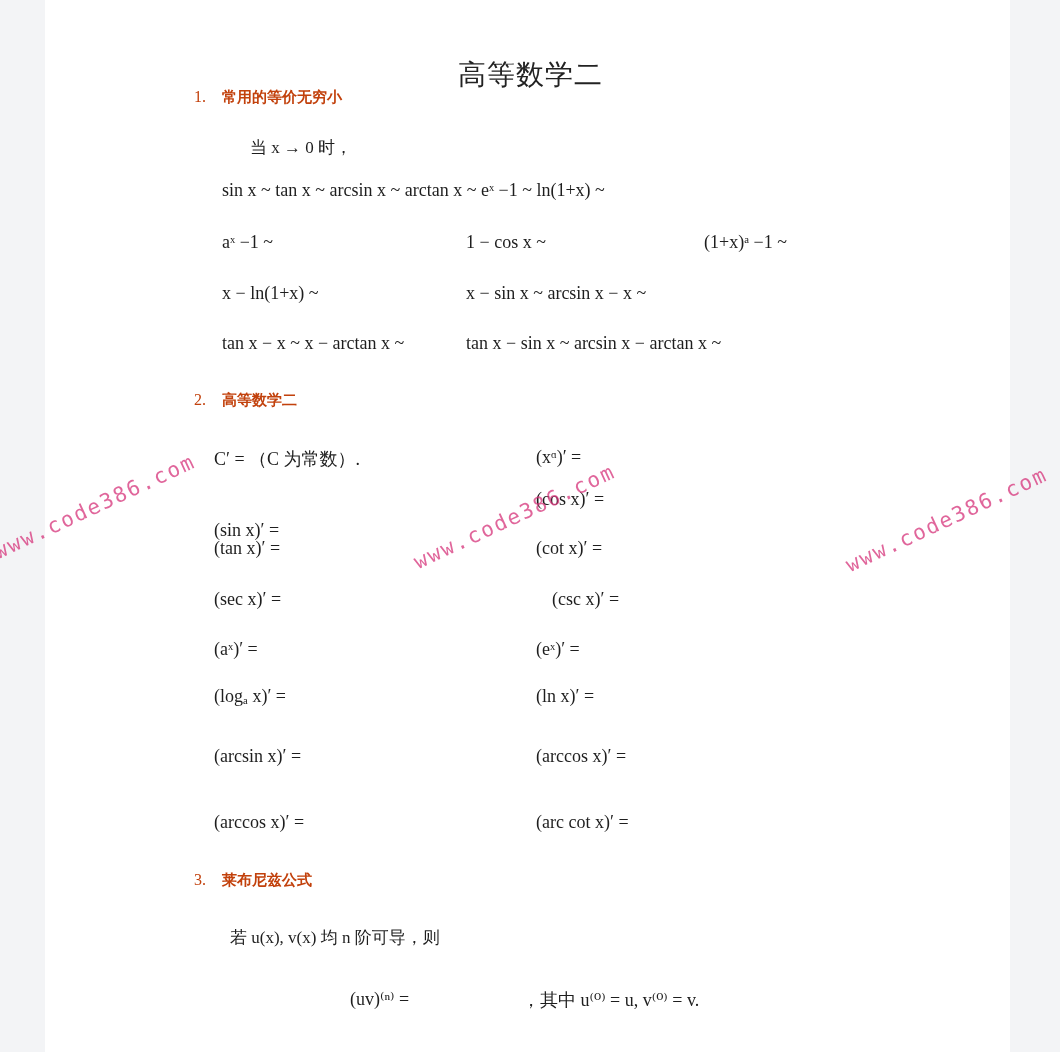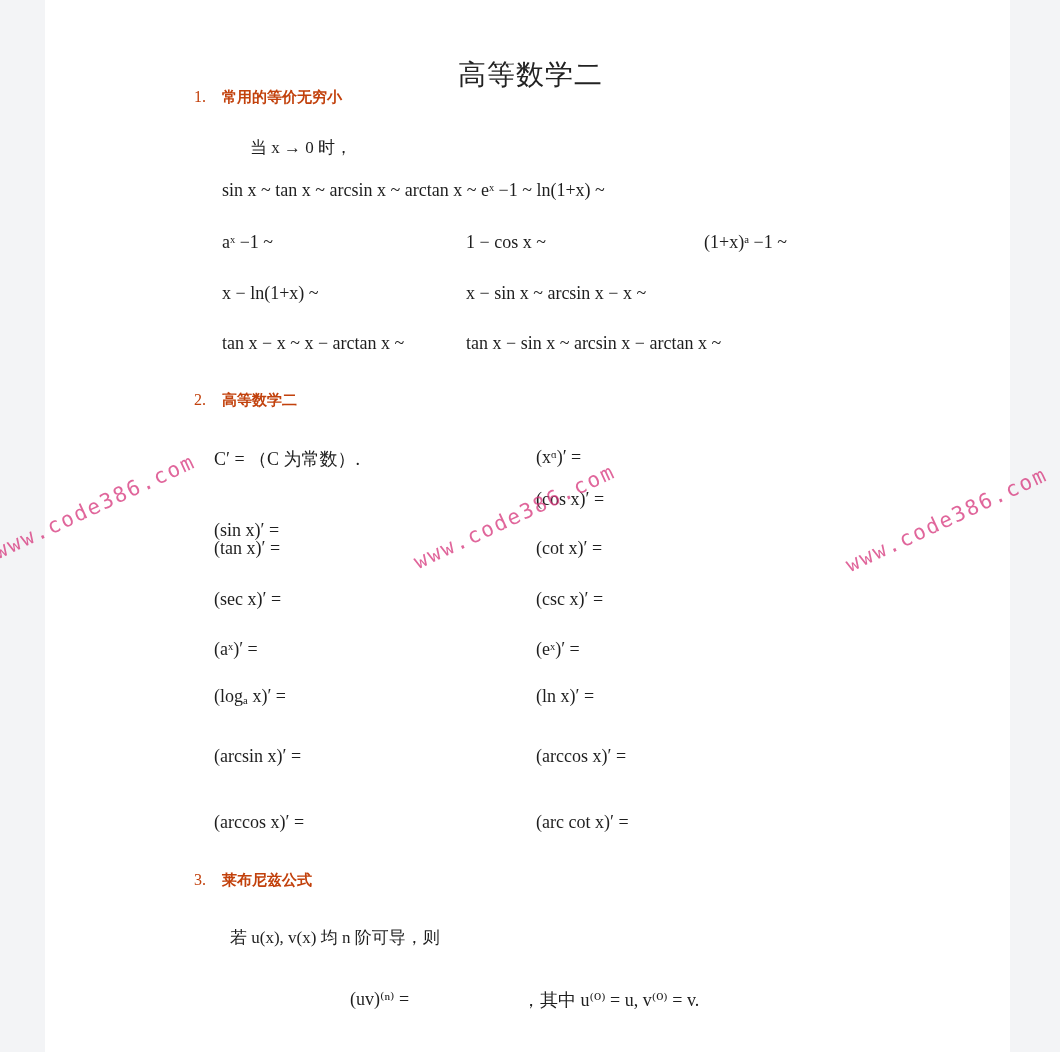--- a/index.html
+++ b/index.html
@@ -64,21 +64,21 @@
 <div class="abs formula" style="left:214px; top:538px;">(tan x)′ =</div>
 <div class="abs formula" style="left:214px; top:589px;">(sec x)′ =</div>
 <div class="abs formula" style="left:214px; top:639px;">(aˣ)′ =</div>
 <div class="abs formula" style="left:214px; top:686px;">(logₐ x)′ =</div>
 <div class="abs formula" style="left:214px; top:746px;">(arcsin x)′ =</div>
 <div class="abs formula" style="left:214px; top:812px;">(arccos x)′ =</div>
 
 <div class="abs formula" style="left:536px; top:447px;">(xᵅ)′ =</div>
 <div class="abs formula" style="left:536px; top:489px;">(cos x)′ =</div>
 <div class="abs formula" style="left:536px; top:538px;">(cot x)′ =</div>
-<div class="abs formula" style="left:536px; top:589px;">(csc x)′ =</div>
+<div class="abs formula" style="left:552px; top:589px;">(csc x)′ =</div>
 <div class="abs formula" style="left:536px; top:639px;">(eˣ)′ =</div>
 <div class="abs formula" style="left:536px; top:686px;">(ln x)′ =</div>
 <div class="abs formula" style="left:536px; top:746px;text-align:center;">(arccos x)′ =</div>
 <div class="abs formula" style="left:536px; top:812px;">(arc cot x)′ =</div>
 
 <div class="abs section" style="left:194px; top:871px;">
   <span class="sec-num">3.</span><span>莱布尼兹公式</span>
 </div>
 <div class="abs line" style="left:230px; top:926px;">若 u(x), v(x) 均 n 阶可导，则</div>
 <div class="abs formula" style="left:350px; top:988px;">(uv)⁽ⁿ⁾ =</div>

